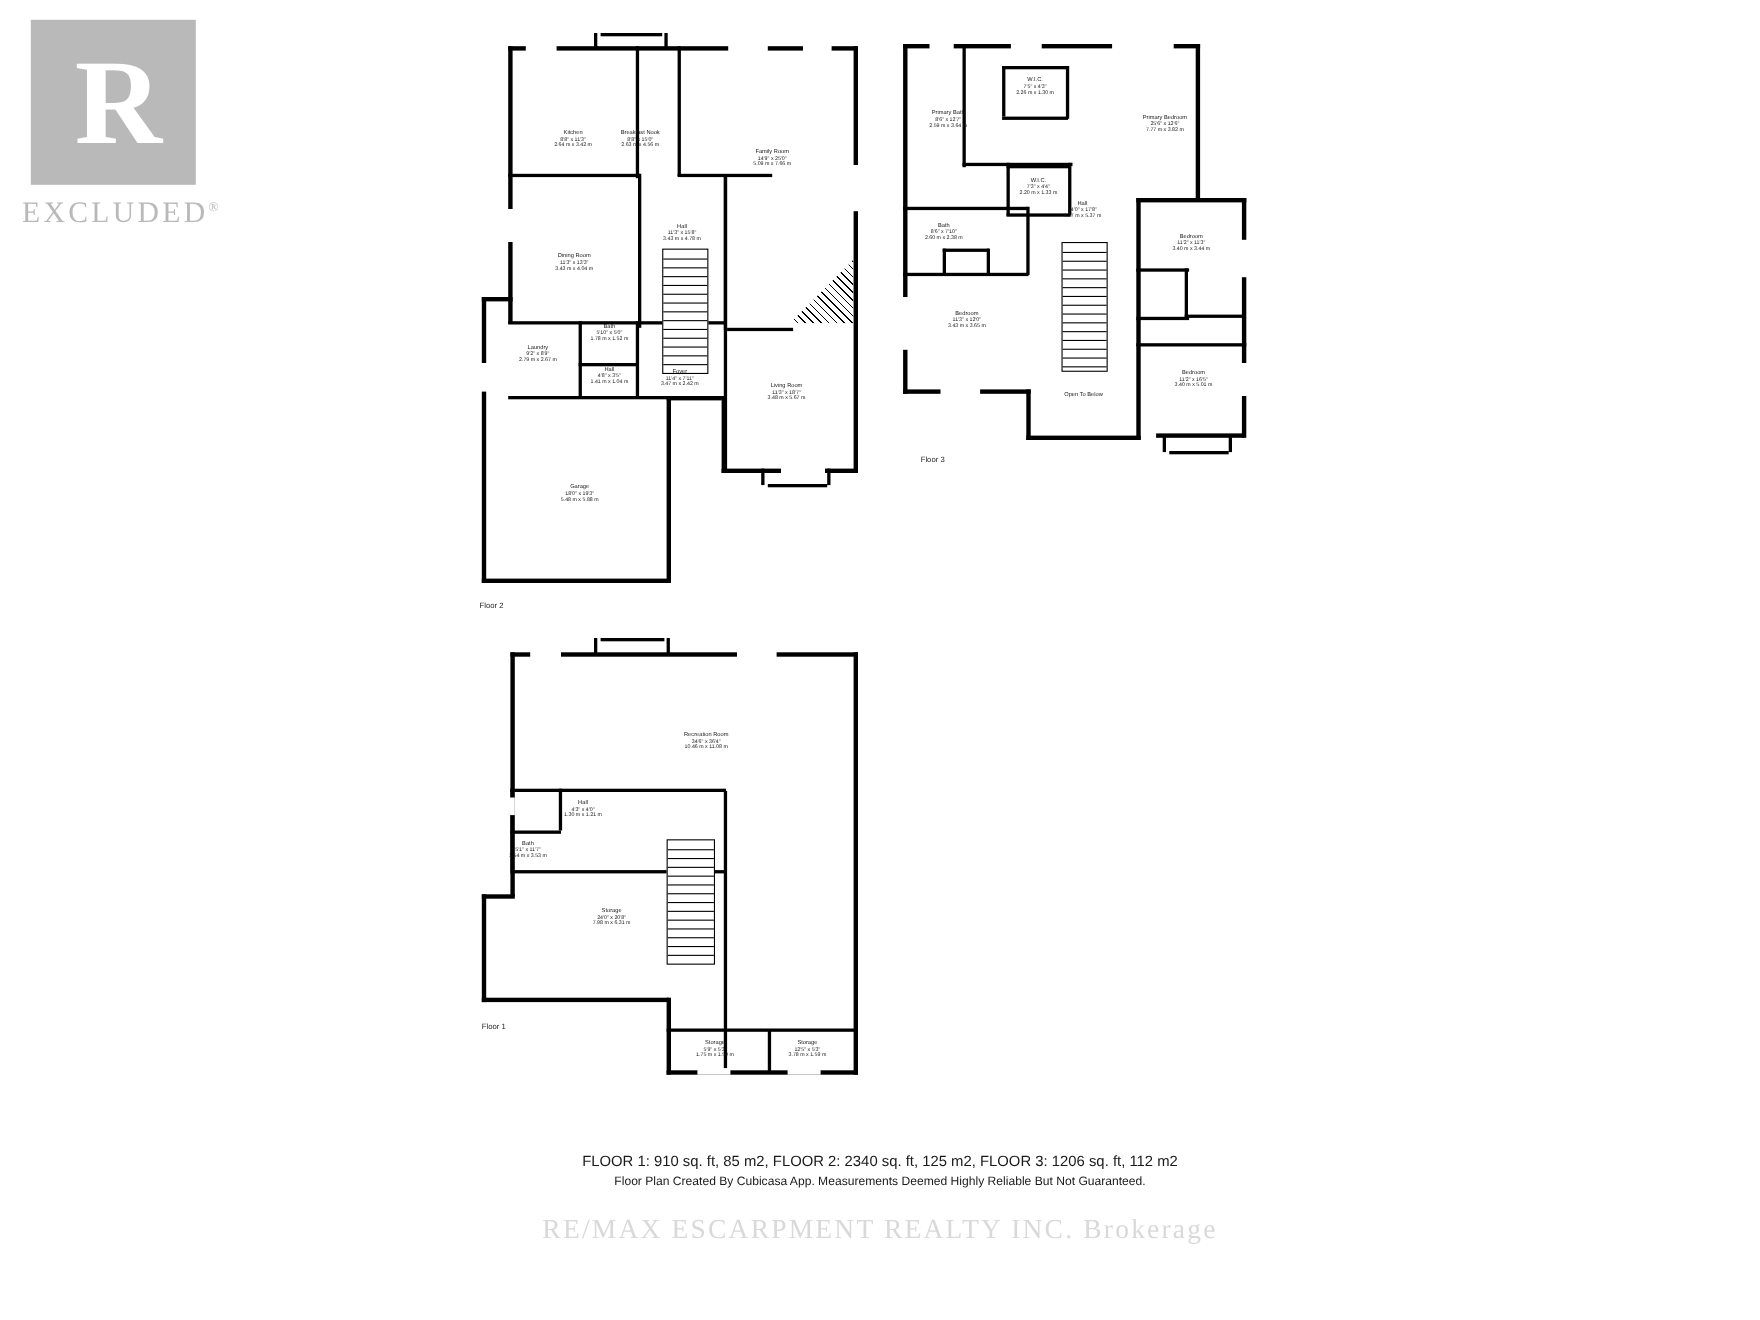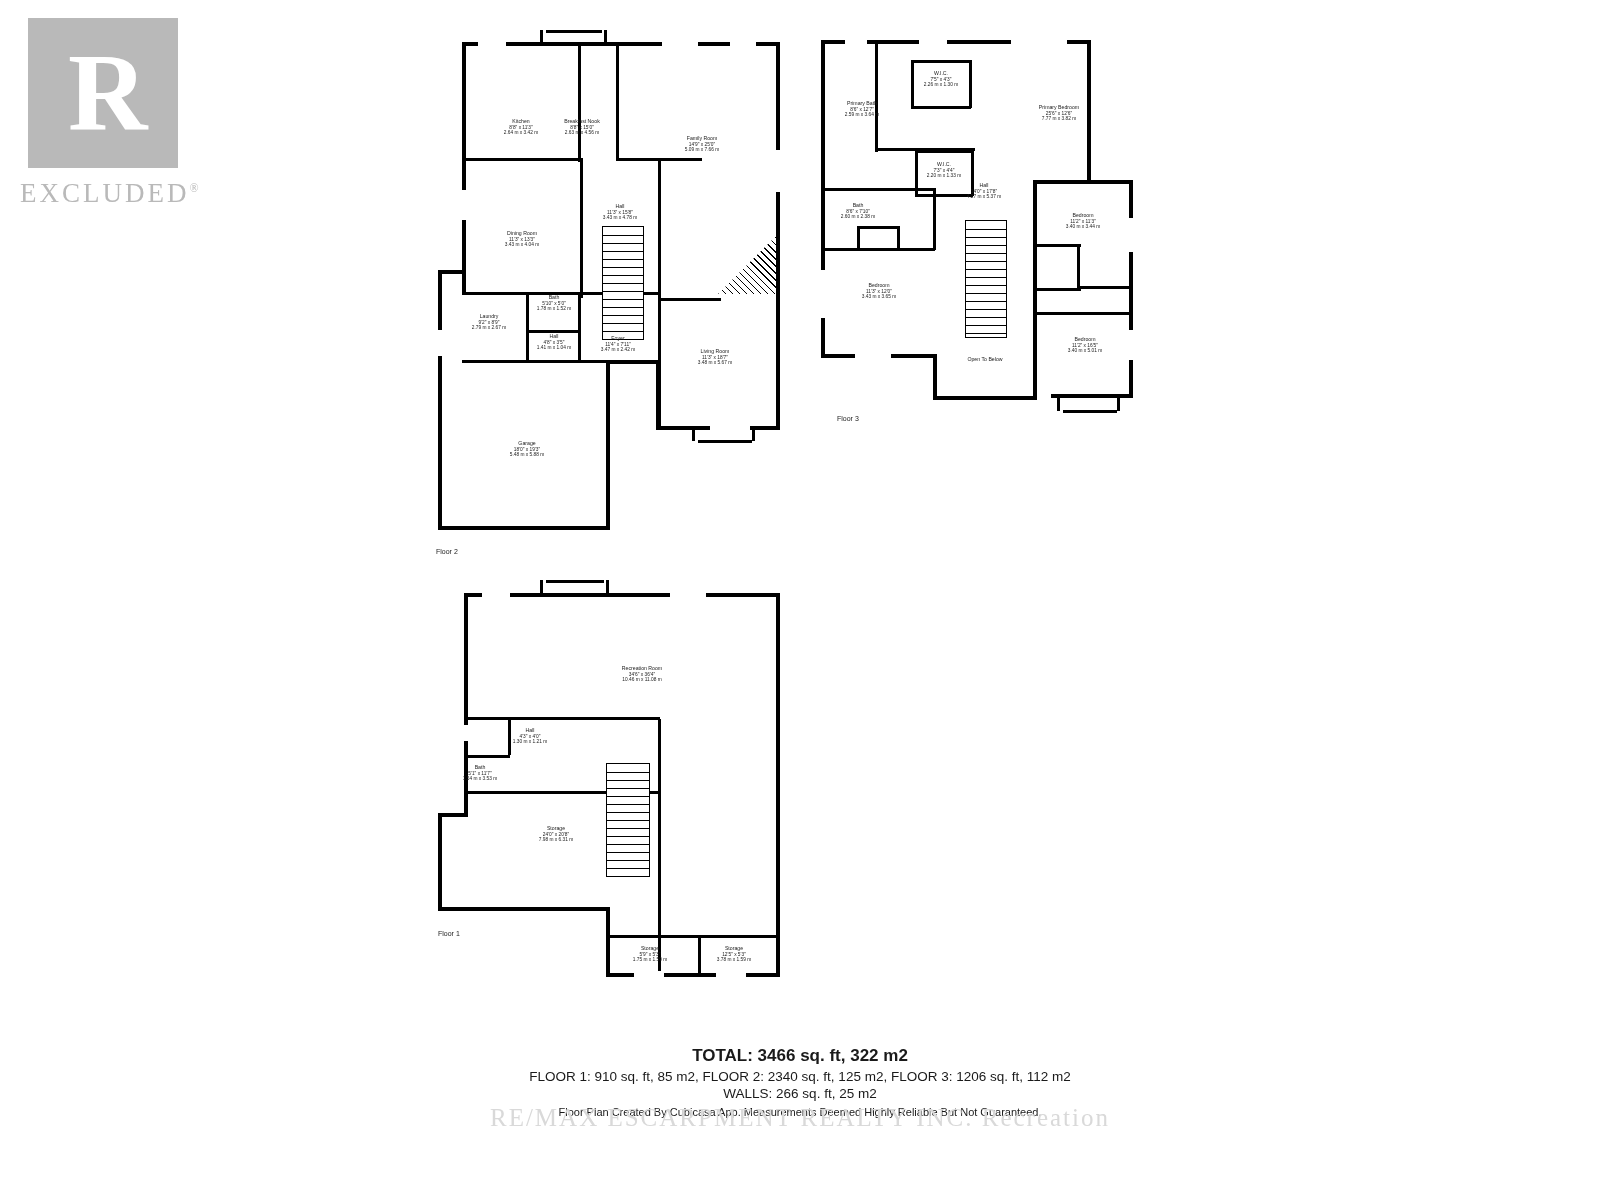--- a/index.html
+++ b/index.html
@@ -358,19 +358,17 @@
   <div class="room" style="left:262px;top:370px;width:84px;">
     <div class="nm">Storage</div>
     <div class="d1">12'5" x 5'3"</div>
     <div class="d2">3.78 m x 1.59 m</div>
   </div>
 
   <div class="floorlabel" style="left:8px;top:355px;">Floor 1</div>
 </div>
 
 <div id="summary">
-  <div class="total">TOTAL: 3466 sq. ft, 322 m2</div>
   <div class="ln">FLOOR 1: 910 sq. ft, 85 m2, FLOOR 2: 2340 sq. ft, 125 m2, FLOOR 3: 1206 sq. ft, 112 m2</div>
-  <div class="ln">WALLS: 266 sq. ft, 25 m2</div>
   <div class="fine">Floor Plan Created By Cubicasa App. Measurements Deemed Highly Reliable But Not Guaranteed.</div>
 </div>
 
-<div id="brokerage">RE/MAX ESCARPMENT REALTY INC. Recreation</div>
+<div id="brokerage">RE/MAX ESCARPMENT REALTY INC. Brokerage</div>
 
 </body></html>

